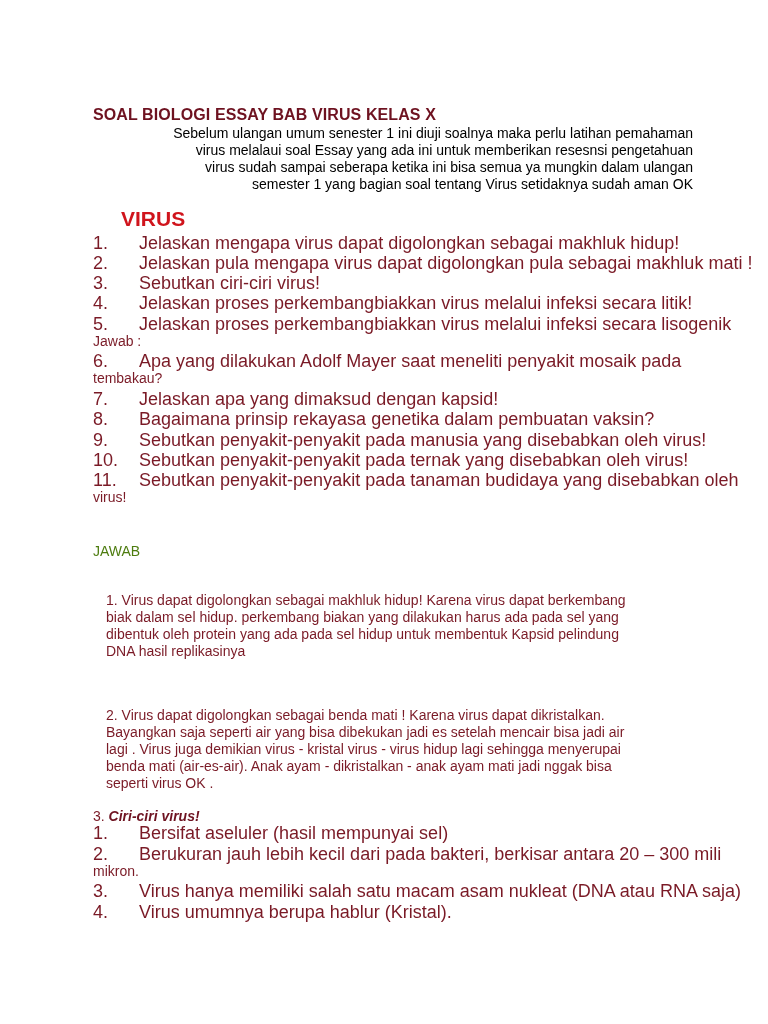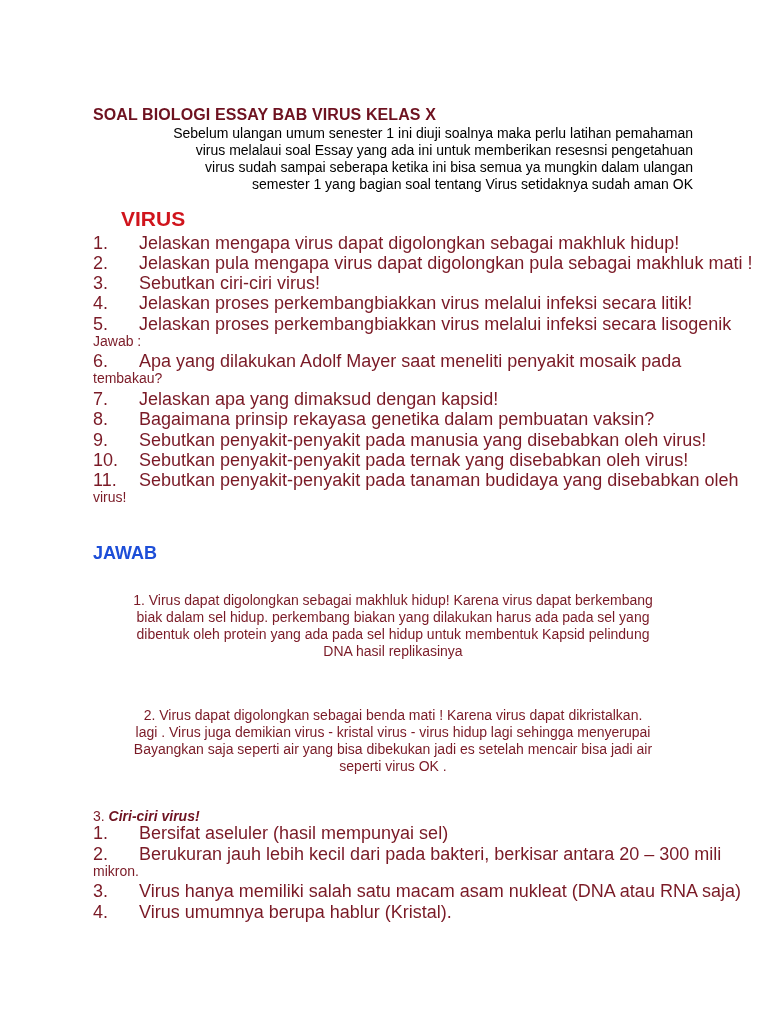--- a/index.html
+++ b/index.html
@@ -6,22 +6,22 @@
     body { width: 768px; height: 1024px; position: relative; overflow: hidden;
       font-family: "Liberation Sans", sans-serif; color: #7a1a26; }
     .page { position: absolute; left: 93px; top: 0; width: 590px; }
     .title { position: absolute; top: 106px; left: 0; font-size: 16px; font-weight: bold; color: #6e1220; letter-spacing: 0.1px; white-space: nowrap; }
     .intro { position: absolute; top: 125px; left: 0; width: 600px; font-size: 14px; line-height: 17px; color: #000000; text-align: right; }
     .intro div { white-space: nowrap; }
     .virus-head { position: absolute; top: 207px; left: 0; font-size: 21px; font-weight: bold; color: #d0141c; margin-left: 28px; }
     .q { position: absolute; left: 0; font-size: 18px; line-height: 17px; color: #7a1a26; white-space: nowrap; }
     .q .num { display: inline-block; width: 46px; }
     .plain { position: absolute; left: 0; font-size: 14px; line-height: 17px; color: #7a1a26; white-space: nowrap; }
-    .jawab-head { position: absolute; top: 543px; left: 0; font-size: 18px; font-weight: bold; color: #1d4ed8; }
-    .para { position: absolute; left: 0; width: 600px; font-size: 14px; line-height: 17px; color: #7a1a26; text-align: center; }
+    .jawab-head { position: absolute; top: 543px; left: 0; font-size: 14px; font-weight: normal; color: #4d7c0f; }
+    .para { position: absolute; left: 13px; width: 600px; font-size: 14px; line-height: 17px; color: #7a1a26; }
     .para div { white-space: nowrap; }
     .bold { font-weight: bold; color: #6e1220; font-style: italic; }
   </style>
 </head>
 <body>
 
 <div class="page">
   <div class="title">SOAL BIOLOGI ESSAY BAB VIRUS KELAS X</div>
   <div class="intro">
     <div>Sebelum ulangan umum senester 1 ini  diuji soalnya maka perlu latihan pemahaman</div>
@@ -51,22 +51,23 @@
 
   <div class="para" style="top:592px">
     <div>1. Virus dapat digolongkan sebagai makhluk hidup! Karena virus dapat berkembang</div>
     <div>biak dalam sel hidup. perkembang biakan yang dilakukan harus ada pada sel yang</div>
     <div>dibentuk oleh protein yang ada pada sel hidup untuk membentuk Kapsid pelindung</div>
     <div>DNA hasil replikasinya</div>
   </div>
 
   <div class="para" style="top:707px">
     <div>2. Virus dapat digolongkan sebagai benda mati ! Karena virus dapat dikristalkan.</div>
+    <div>Bayangkan saja seperti air yang bisa dibekukan jadi es setelah mencair bisa jadi air</div>
     <div>lagi . Virus juga demikian virus - kristal virus - virus hidup lagi sehingga menyerupai</div>
-    <div>Bayangkan saja seperti air yang bisa dibekukan jadi es setelah mencair bisa jadi air</div>
+    <div>benda mati (air-es-air). Anak ayam - dikristalkan - anak ayam mati jadi nggak bisa</div>
     <div>seperti virus OK  .</div>
   </div>
 
   <div class="plain" style="top:808px"><span>3. </span><span class="bold">Ciri-ciri virus!</span></div>
   <div class="q" style="top:825px"><span class="num">1.</span><span>Bersifat aseluler (hasil mempunyai sel)</span></div>
   <div class="q" style="top:846px"><span class="num">2.</span><span>Berukuran jauh lebih kecil dari pada bakteri, berkisar antara 20 – 300 mili</span></div>
   <div class="plain" style="top:863px">mikron.</div>
   <div class="q" style="top:883px"><span class="num">3.</span><span>Virus hanya memiliki salah satu macam asam nukleat (DNA atau RNA saja)</span></div>
   <div class="q" style="top:904px"><span class="num">4.</span><span>Virus umumnya berupa hablur (Kristal).</span></div>
 </div>

